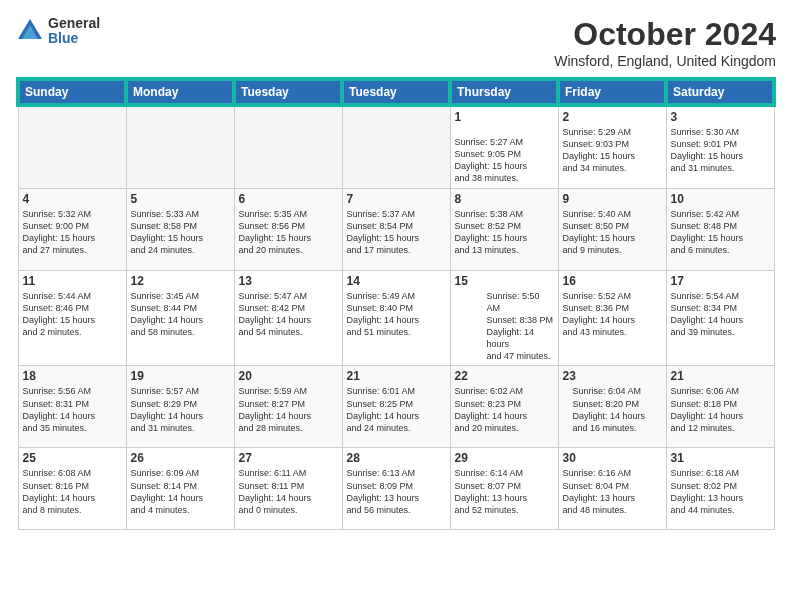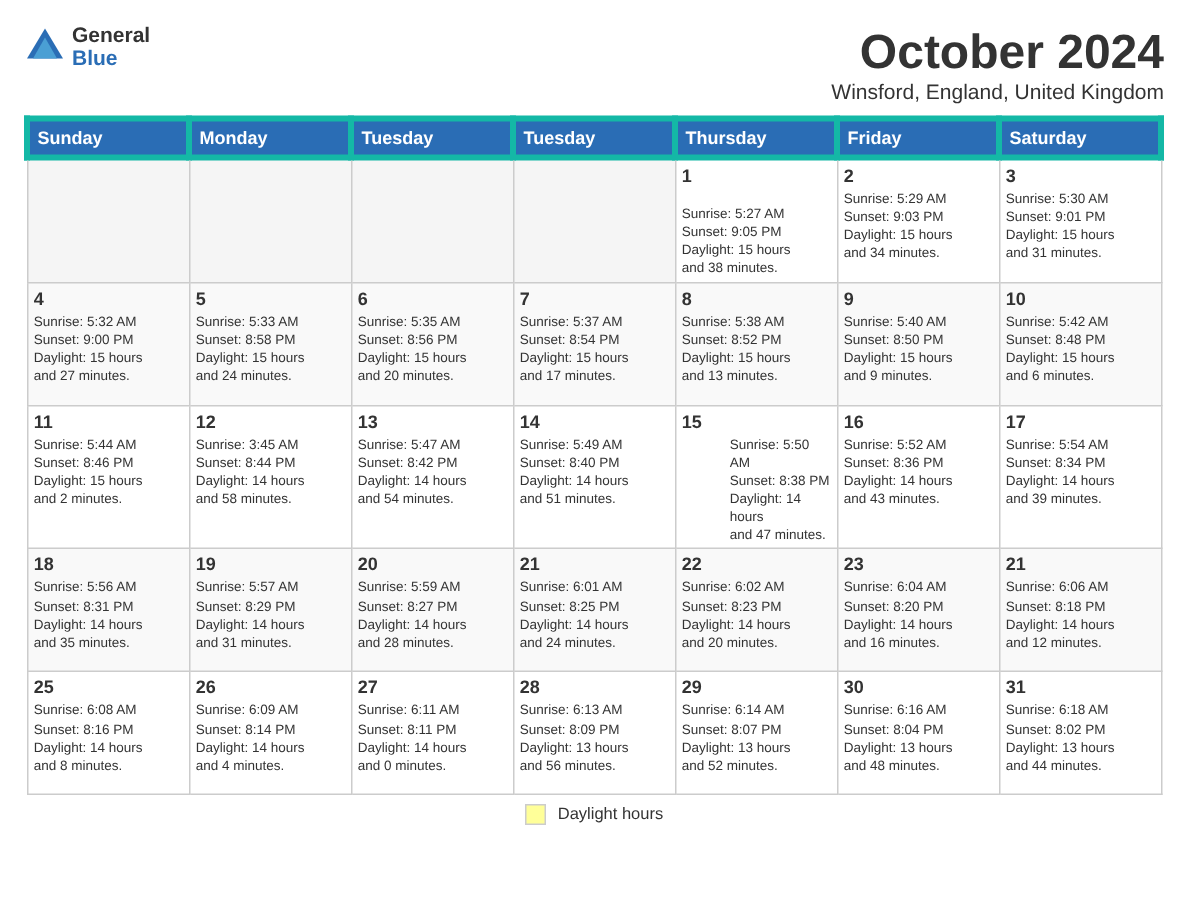--- a/index.html
+++ b/index.html
@@ -313,21 +313,21 @@
           </td>
           <td>
             <span class="day-num">22</span>
             <div class="day-info" style="white-space: pre-line;">Sunrise: 6:02 AM
 Sunset: 8:23 PM
 Daylight: 14 hours
 and 20 minutes.</div>
           </td>
           <td>
             <span class="day-num">23</span>
-            <div class="day-info" style="white-space: pre-line;">Sunrise: 6:04 AM
+            <div class="day-info" style="white-space: pre-line; margin-left: 10px;">Sunrise: 6:04 AM
 Sunset: 8:20 PM
 Daylight: 14 hours
 and 16 minutes.</div>
           </td>
           <td>
             <span class="day-num">21</span>
             <div class="day-info" style="white-space: pre-line;">Sunrise: 6:06 AM
 Sunset: 8:18 PM
 Daylight: 14 hours
 and 12 minutes.</div>
@@ -380,17 +380,13 @@
             <span class="day-num">31</span>
             <div class="day-info" style="white-space: pre-line;">Sunrise: 6:18 AM
 Sunset: 8:02 PM
 Daylight: 13 hours
 and 44 minutes.</div>
           </td>
         </tr>
       </tbody>
   </table>
 
-  <div class="legend">
-    <div class="legend-box"></div>
-    <span>Daylight hours</span>
-  </div>
 </div>
 
 </body></html>

